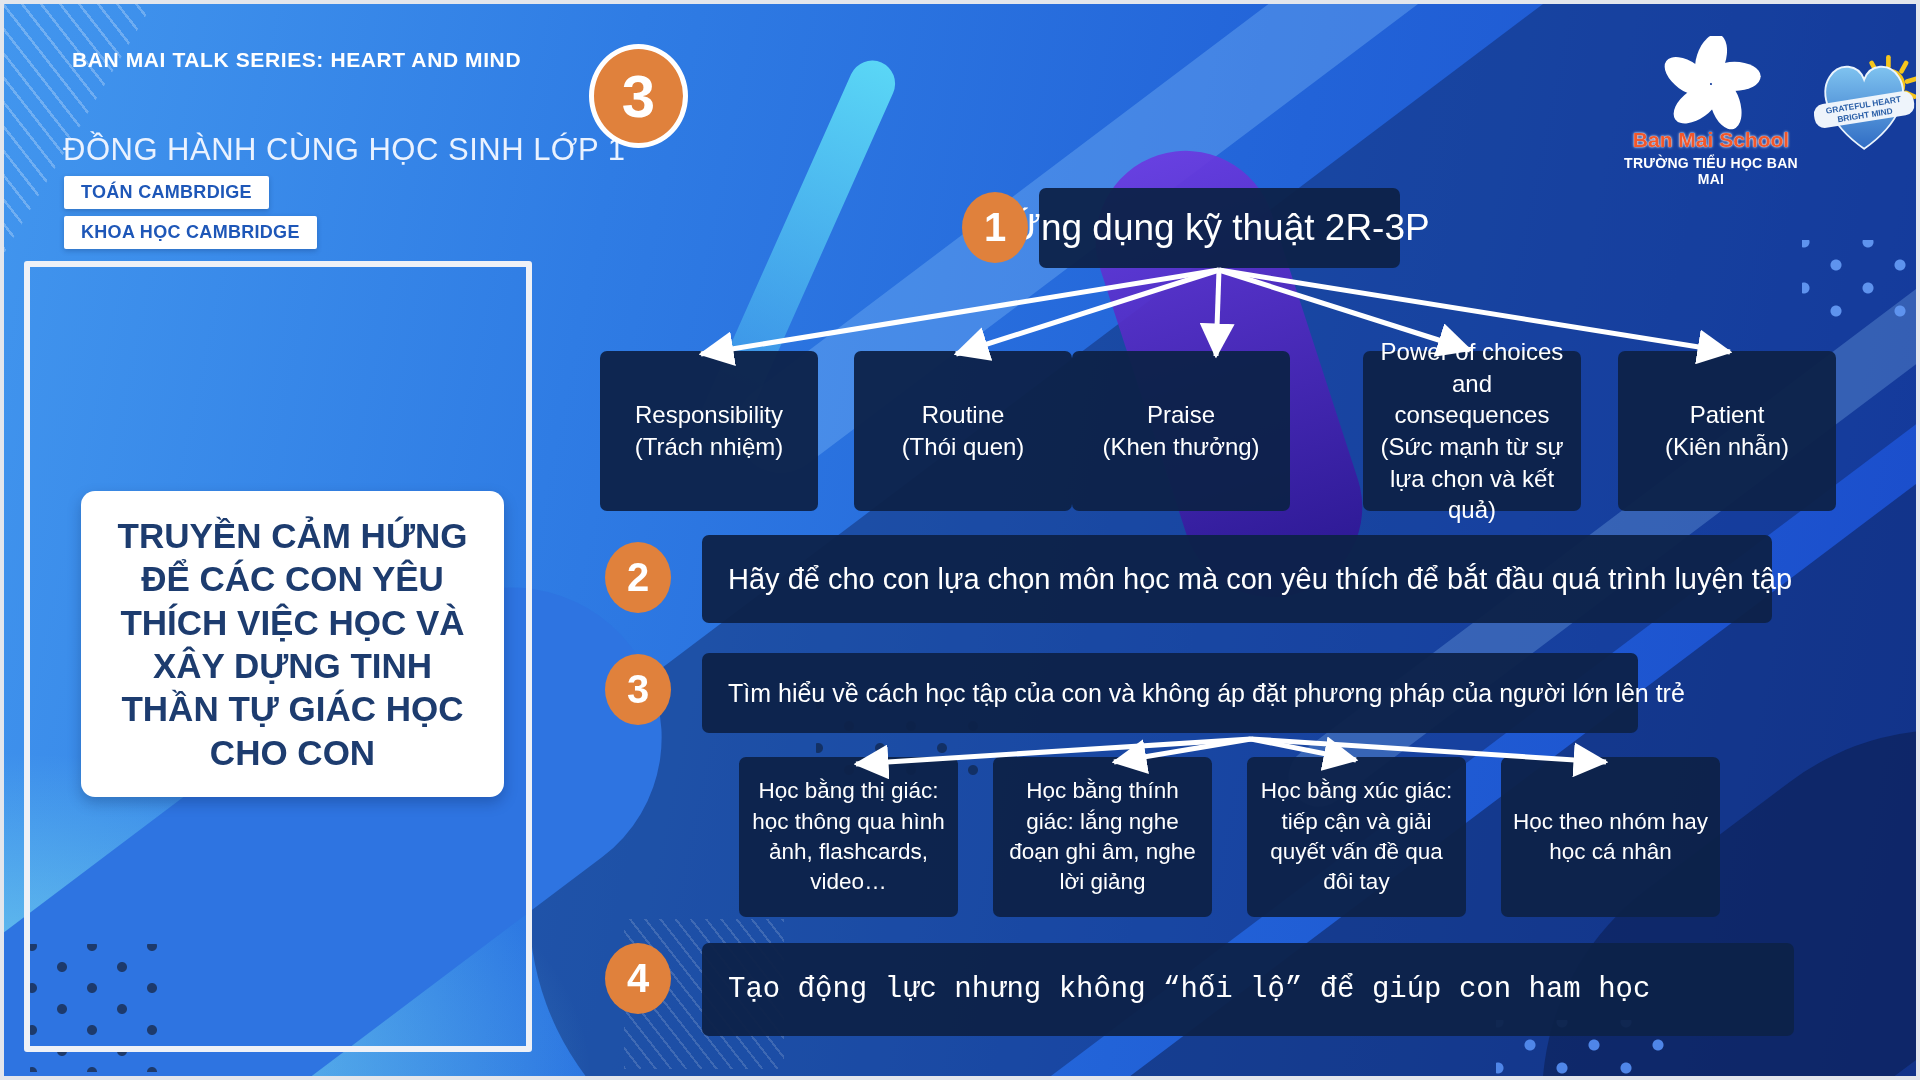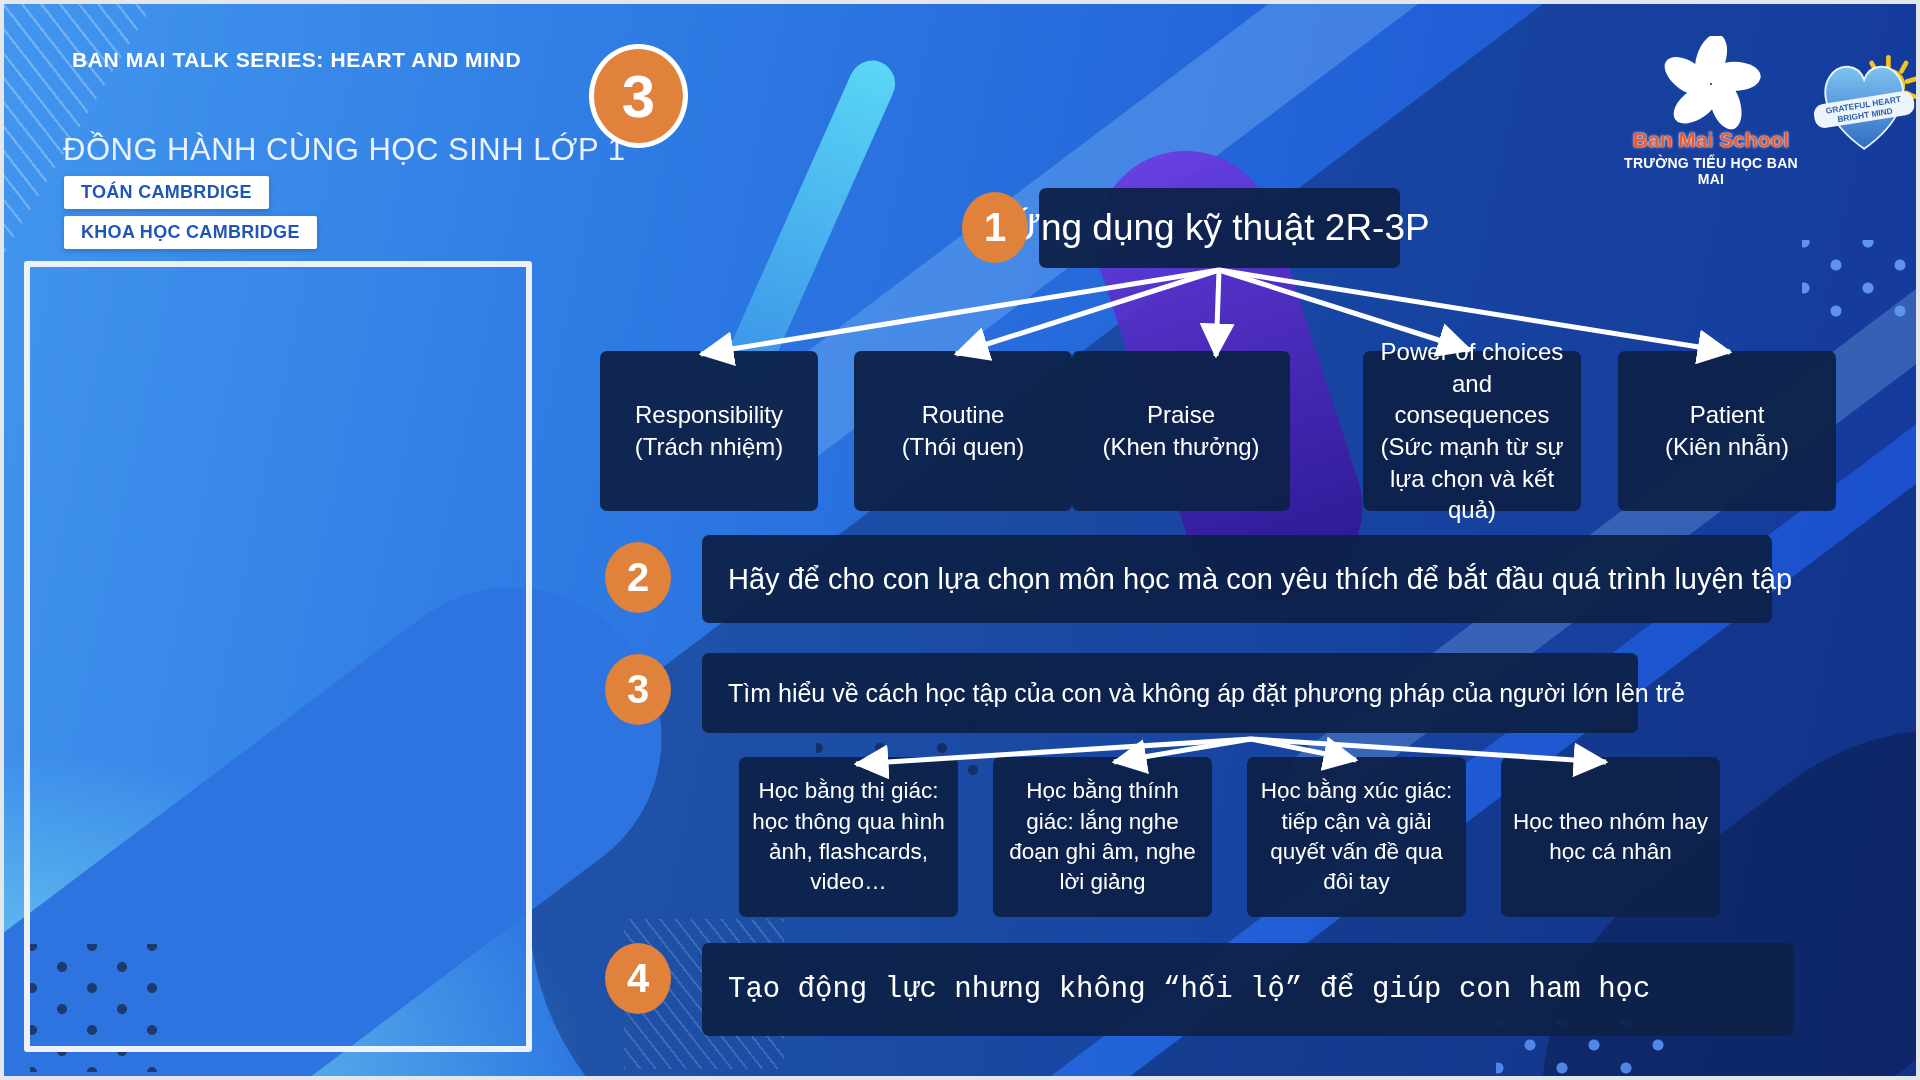--- a/index.html
+++ b/index.html
@@ -105,20 +105,21 @@
   <div class="dots dotsDarkMid"></div>
   <div class="dots dotsLightTR"></div>
   <div class="dots dotsLightBR"></div>
 
   <div class="hdrSeries abs">BAN MAI TALK SERIES: HEART AND MIND</div>
   <div class="hdrSub abs">ĐỒNG HÀNH CÙNG HỌC SINH LỚP 1</div>
   <div class="badge badge1">TOÁN CAMBRDIGE</div>
   <div class="badge badge2">KHOA HỌC CAMBRIDGE</div>
 
   <div class="outlineBox abs"></div>
+  <div class="leftCard abs">TRUYỀN CẢM HỨNG ĐỂ CÁC CON YÊU THÍCH VIỆC HỌC VÀ XÂY DỰNG TINH THẦN TỰ GIÁC HỌC CHO CON</div>
 
   <div class="bannerCircle abs">3</div>
 
   <div class="logoSchool abs">
     <svg width="150" height="96" viewBox="0 0 100 66">
       <g fill="#ffffff" transform="translate(50,33)">
         <g transform="rotate(0)">
             <g transform="translate(0,-17) rotate(18)">
               <ellipse rx="10" ry="18"></ellipse>
             </g>

